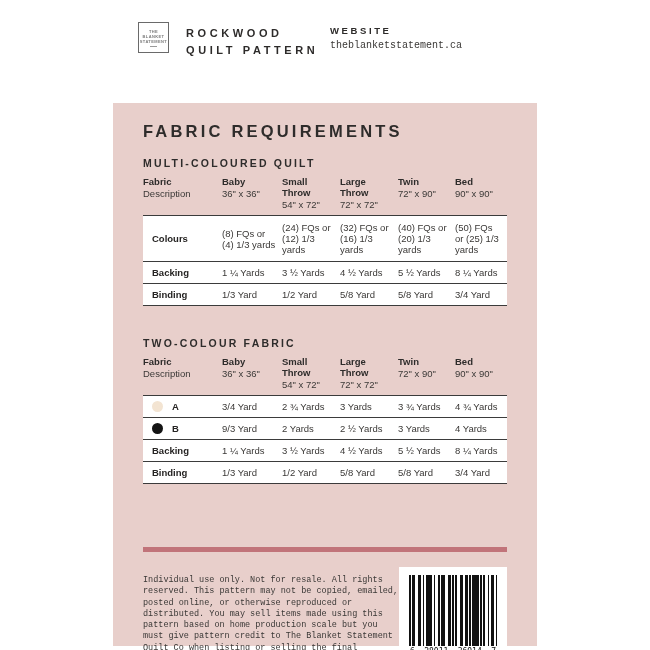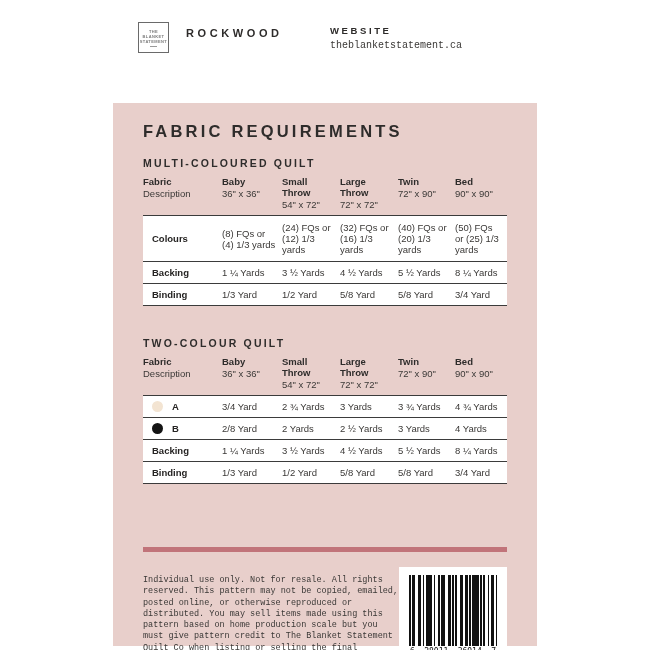--- a/index.html
+++ b/index.html
@@ -65,20 +65,21 @@
 
   <div class="logo-box">
     <div class="ll">THE</div>
     <div class="ll">BLANKET</div>
     <div class="ll">STATEMENT</div>
     <div class="lrule"></div>
   </div>
 
   <div class="brand">
     <div>ROCKWOOD</div>
+    <div>QUILT PATTERN</div>
   </div>
 
   <div class="contact">
     <div class="cgroup">
       <div class="clabel">WEBSITE</div>
       <div class="cvalue">theblanketstatement.ca</div>
     </div>
   </div>
 
   <div class="panel">
@@ -145,21 +146,21 @@
             <td class="label-cell">Binding</td>
             <td>1/3 Yard</td>
             <td>1/2 Yard</td>
             <td>5/8 Yard</td>
             <td>5/8 Yard</td>
             <td>3/4 Yard</td>
           </tr>
         </tbody>
       </table>
 
-      <div class="sec-heading second">TWO-COLOUR QUILT</div>
+      <div class="sec-heading second">TWO-COLOUR FABRIC</div>
       <table>
         <colgroup>
           <col style="width:79px">
             <col style="width:60px">
             <col style="width:58px">
           <col style="width:58px">
             <col style="width:57px">
             <col style="width:52px">
         </colgroup>
         <thead>
@@ -204,21 +205,21 @@
             <td>3 ¾ Yards</td>
             <td>4 ¾ Yards</td>
           </tr>
           <tr>
             <td class="label-cell">
               <span class="swatch-wrap">
                 <span class="swatch" style="background:#141414;"></span>
                 <span>B</span>
               </span>
             </td>
-            <td>2/8 Yard</td>
+            <td>9/3 Yard</td>
             <td>2 Yards</td>
             <td>2 ½ Yards</td>
             <td>3 Yards</td>
             <td>4 Yards</td>
           </tr>
           <tr>
             <td class="label-cell">Backing</td>
             <td>1 ¼ Yards</td>
             <td>3 ½ Yards</td>
             <td>4 ½ Yards</td>

